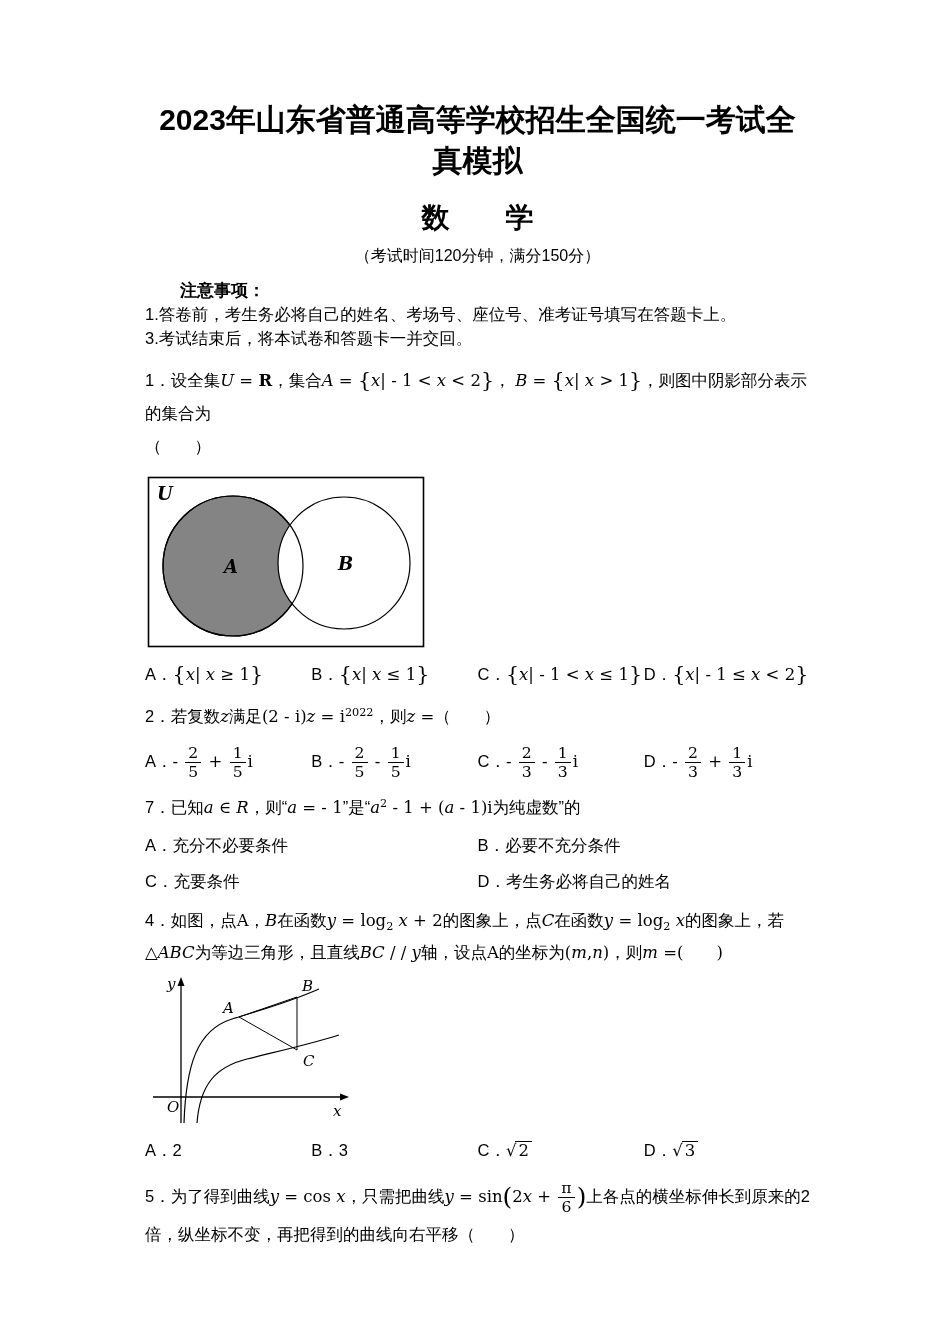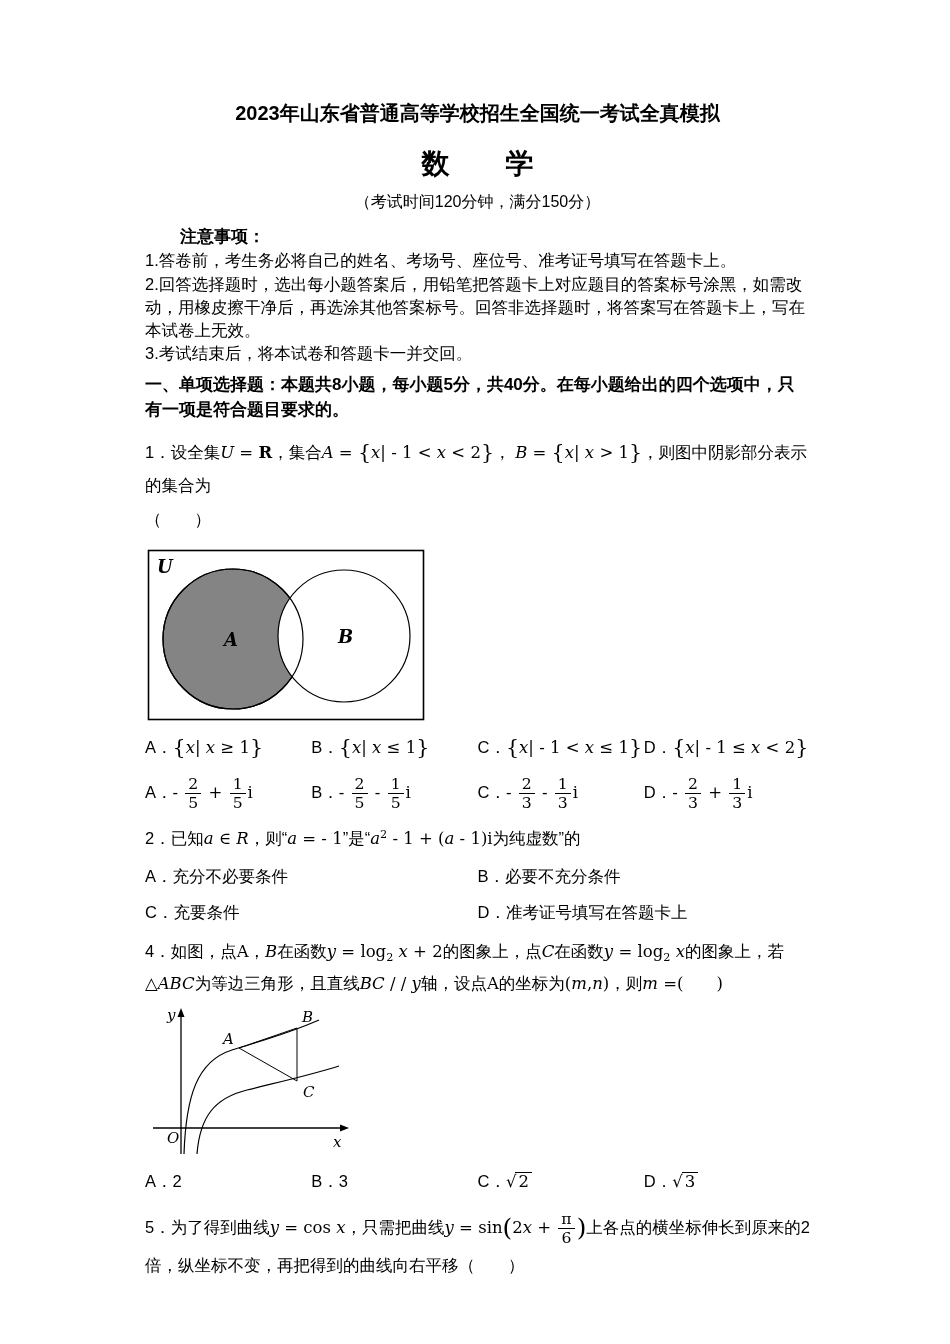--- a/index.html
+++ b/index.html
@@ -1,21 +1,21 @@
 <!DOCTYPE html>
 <html><head>
 <meta charset="utf-8">
 <style>
   html,body{margin:0;padding:0;background:#888;}
   .page{
     width:950px;min-height:1344px;margin:0 auto;background:#ffffff;color:#000;
     font-family:"Liberation Sans",sans-serif;font-size:16.5px;line-height:1.45;
     padding:100px 140px 40px 145px;box-sizing:border-box;
   }
-  .title{font-size:20px;font-weight:700;text-align:center;line-height:1.35;}
+  .title{font-size:30px;font-weight:700;text-align:center;line-height:1.35;}
   .subject{font-size:28px;font-weight:700;text-align:center;margin-top:17px;}
   .info{font-size:16px;text-align:center;margin-top:5px;}
   .notice{margin-top:12px;}
   .notice-head{font-weight:700;font-size:17px;margin-left:35px;}
   .notice-item{font-size:16.5px;line-height:1.4;}
   .section-head{font-weight:700;margin-top:8px;font-size:17px;line-height:1.45;}
   .question{margin-top:12px;}
   .stem{margin:6px 0 0 0;line-height:1.8;}
   .paren-line{margin-top:4px;}
   .opts{display:flex;margin-top:12px;align-items:flex-start;}
@@ -47,25 +47,23 @@
 
 <div class="page">
 
   <div class="title">2023年山东省普通高等学校招生全国统一考试全真模拟</div>
   <div class="subject">数　　学</div>
   <div class="info">（考试时间120分钟，满分150分）</div>
 
   <div class="notice">
     <div class="notice-head">注意事项：</div>
     <div class="notice-item">1.答卷前，考生务必将自己的姓名、考场号、座位号、准考证号填写在答题卡上。</div>
-    <div class="notice-item">2.回答选择题时，选出每小题答案后，用铅笔把答题卡上对应题目的答案标号涂黑，如需改动，用橡皮擦干净后，再选涂其他答案标号。回答非选择题时，将答案写在答题卡上，写在本试卷上无效。</div>
     <div class="notice-item">3.考试结束后，将本试卷和答题卡一并交回。</div>
   </div>
 
-  <div class="section-head">一、单项选择题：本题共8小题，每小题5分，共40分。在每小题给出的四个选项中，只有一项是符合题目要求的。</div>
 
   <div class="question">
     <p class="stem"><span>1．设全集</span><span class="mi">U</span><span class="mr"> = </span><span class="mb">R</span><span>，集合</span><span class="mi">A</span><span class="mr"> = </span><span class="br">{</span><span class="mi">x</span><span class="mr">| - 1 &lt; </span><span class="mi">x</span><span class="mr"> &lt; 2</span><span class="br">}</span><span>，  </span><span class="mi">B</span><span class="mr"> = </span><span class="br">{</span><span class="mi">x</span><span class="mr">| </span><span class="mi">x</span><span class="mr"> &gt; 1</span><span class="br">}</span><span>，则图中阴影部分表示的集合为</span></p>
     <p class="stem paren-line">（　　）</p>
 
     <svg class="venn" width="278" height="172" viewBox="0 0 278 172">
       <rect x="1.5" y="1.5" width="275" height="169" fill="#ffffff" stroke="#000000" stroke-width="1.6"></rect>
       <circle cx="86" cy="90" r="70" stroke="#000000" stroke-width="1.2" fill="#848484"></circle>
       <circle cx="197" cy="87" r="66" fill="#ffffff" stroke="#000000" stroke-width="1.2"></circle>
       <circle cx="86" cy="90" r="70" fill="none" stroke="#000000" stroke-width="1.2"></circle>
@@ -76,20 +74,21 @@
 
     <div class="opts">
       <span class="opt"><span>A．</span><span class="br">{</span><span class="mi">x</span><span class="mr">| </span><span class="mi">x</span><span class="mr"> ≥ 1</span><span class="br">}</span></span>
       <span class="opt"><span>B．</span><span class="br">{</span><span class="mi">x</span><span class="mr">| </span><span class="mi">x</span><span class="mr"> ≤ 1</span><span class="br">}</span></span>
       <span class="opt"><span>C．</span><span class="br">{</span><span class="mi">x</span><span class="mr">| - 1 &lt; </span><span class="mi">x</span><span class="mr"> ≤ 1</span><span class="br">}</span></span>
       <span class="opt"><span>D．</span><span class="br">{</span><span class="mi">x</span><span class="mr">| - 1 ≤ </span><span class="mi">x</span><span class="mr"> &lt; 2</span><span class="br">}</span></span>
     </div>
   </div>
 
   <div class="question">
+    <p class="stem"><span>2．若复数</span><span class="mi">z</span><span>满足</span><span class="mr">(2 - i)</span><span class="mi">z</span><span class="mr"> = i</span><span class="sup">2022</span><span>，则</span><span class="mi">z</span><span class="mr"> =</span><span>（　　）</span></p>
     <div class="opts">
       <span class="opt"><span>A．</span><span class="mr">- </span><span class="frac">
             <span class="fn">2</span>
             <span class="fd">5</span>
           </span><span class="mr"> + </span><span class="frac">
             <span class="fn">1</span>
             <span class="fd">5</span>
           </span><span class="mr">i</span></span>
       <span class="opt"><span>B．</span><span class="mr">- </span><span class="frac">
             <span class="fn">2</span>
@@ -109,28 +108,28 @@
             <span class="fn">2</span>
             <span class="fd">3</span>
           </span><span class="mr"> + </span><span class="frac">
             <span class="fn">1</span>
             <span class="fd">3</span>
           </span><span class="mr">i</span></span>
     </div>
   </div>
 
   <div class="question">
-    <p class="stem"><span>2．已知</span><span class="mi">a</span><span class="mr"> ∈ </span><span class="mi">R</span><span>，则“</span><span class="mi">a</span><span class="mr"> = - 1</span><span>”是“</span><span class="mi">a</span><span class="sup">2</span><span class="mr"> - 1 + (</span><span class="mi">a</span><span class="mr"> - 1)i</span><span>为纯虚数”的</span></p>
+    <p class="stem"><span>7．已知</span><span class="mi">a</span><span class="mr"> ∈ </span><span class="mi">R</span><span>，则“</span><span class="mi">a</span><span class="mr"> = - 1</span><span>”是“</span><span class="mi">a</span><span class="sup">2</span><span class="mr"> - 1 + (</span><span class="mi">a</span><span class="mr"> - 1)i</span><span>为纯虚数”的</span></p>
     <div class="opts">
       <span class="opt2">A．充分不必要条件</span>
       <span class="opt2">B．必要不充分条件</span>
     </div>
     <div class="opts">
       <span class="opt2">C．充要条件</span>
-      <span class="opt2">D．准考证号填写在答题卡上</span>
+      <span class="opt2">D．考生务必将自己的姓名</span>
     </div>
   </div>
 
   <div class="question">
     <p class="stem"><span>4．如图，点</span><span class="mr">A</span><span>，</span><span class="mi">B</span><span>在函数</span><span class="mi">y</span><span class="mr"> = log</span><span class="sub">2</span><span class="mr"> </span><span class="mi">x</span><span class="mr"> + 2</span><span>的图象上，点</span><span class="mi">C</span><span>在函数</span><span class="mi">y</span><span class="mr"> = log</span><span class="sub">2</span><span class="mr"> </span><span class="mi">x</span><span>的图象上，若</span><span class="mr">△</span><span class="mi">ABC</span><span>为等边三角形，且直线</span><span class="mi">BC</span><span class="mr"> / / </span><span class="mi">y</span><span>轴，设点</span><span class="mr">A</span><span>的坐标为</span><span class="mr">(</span><span class="mi">m</span><span class="mr">,</span><span class="mi">n</span><span class="mr">)</span><span>，则</span><span class="mi">m</span><span class="mr"> =(　　)</span></p>
 
     <svg class="graph" width="210" height="152" viewBox="0 0 210 152">
       <line x1="34" y1="148" x2="34" y2="8" stroke="#000000" stroke-width="1.3"></line>
       <polygon points="34,2 30.5,11 37.5,11" fill="#000000"></polygon>
       <line x1="6" y1="122" x2="195" y2="122" stroke="#000000" stroke-width="1.3"></line>

